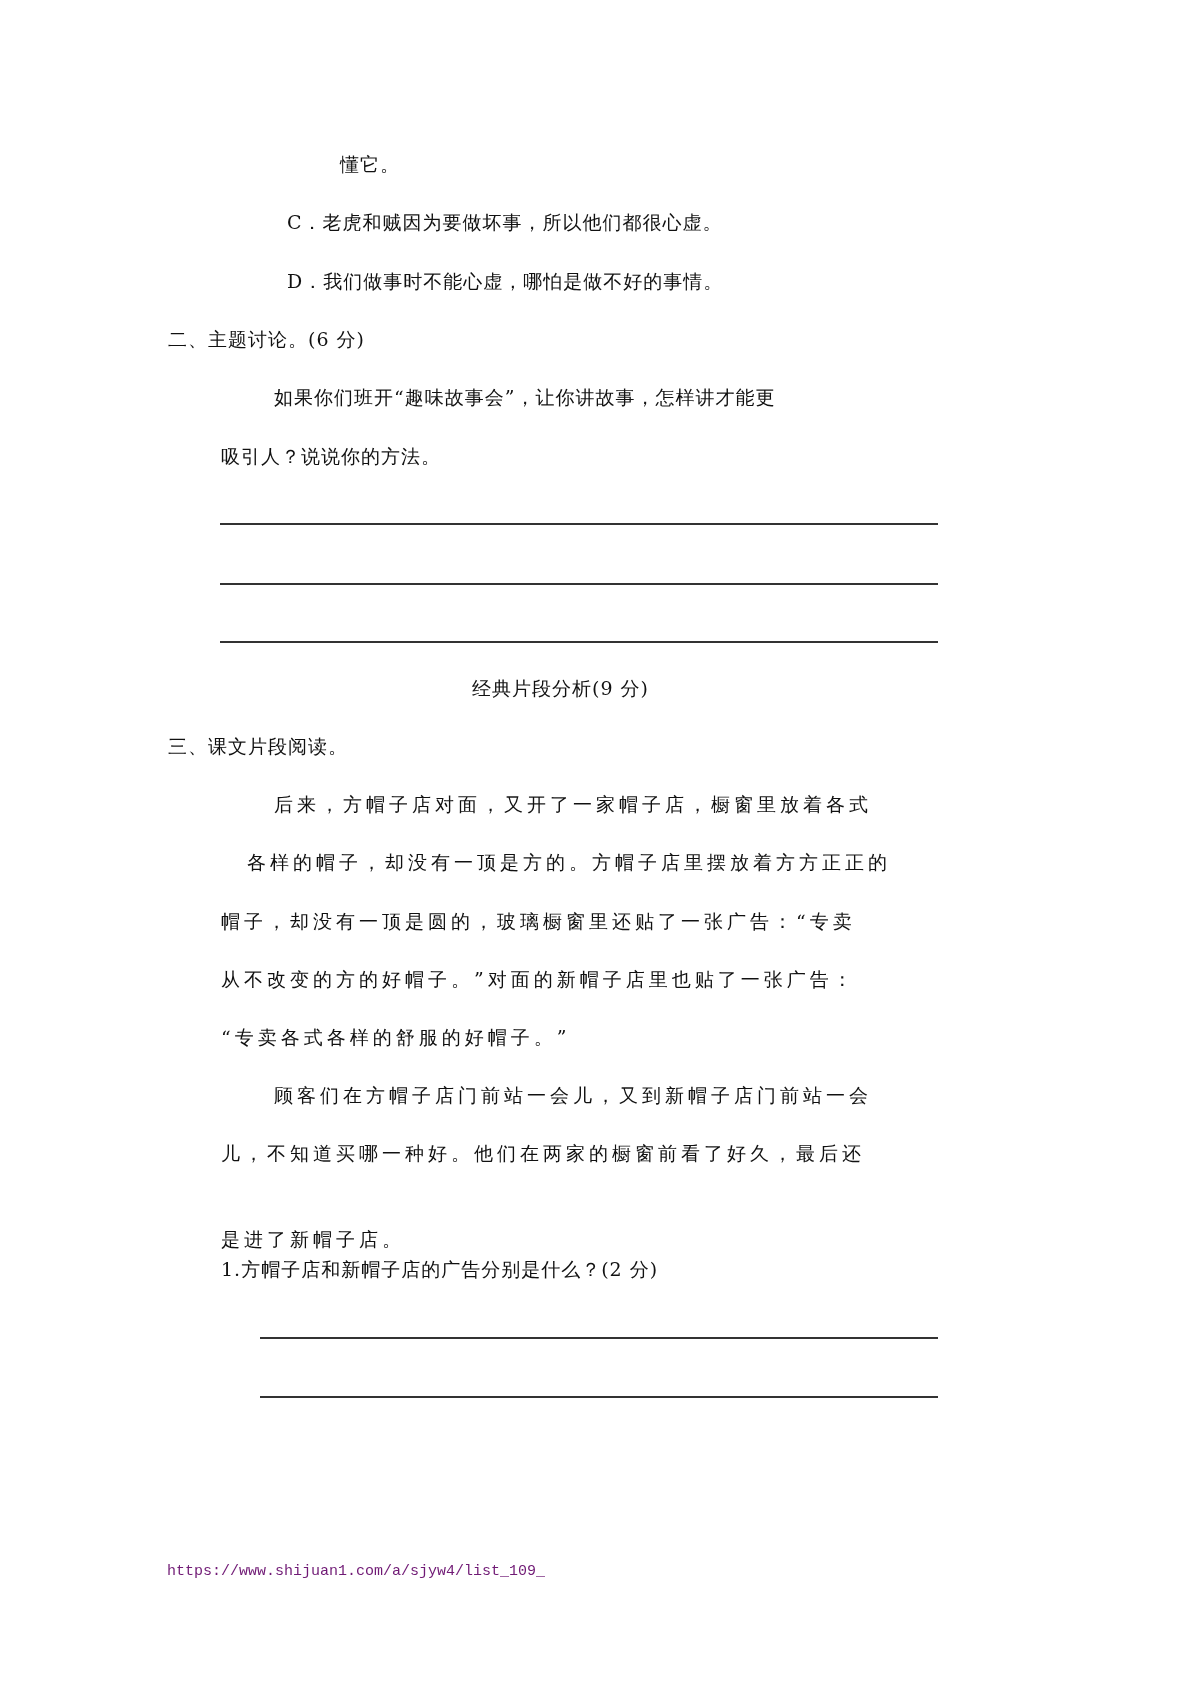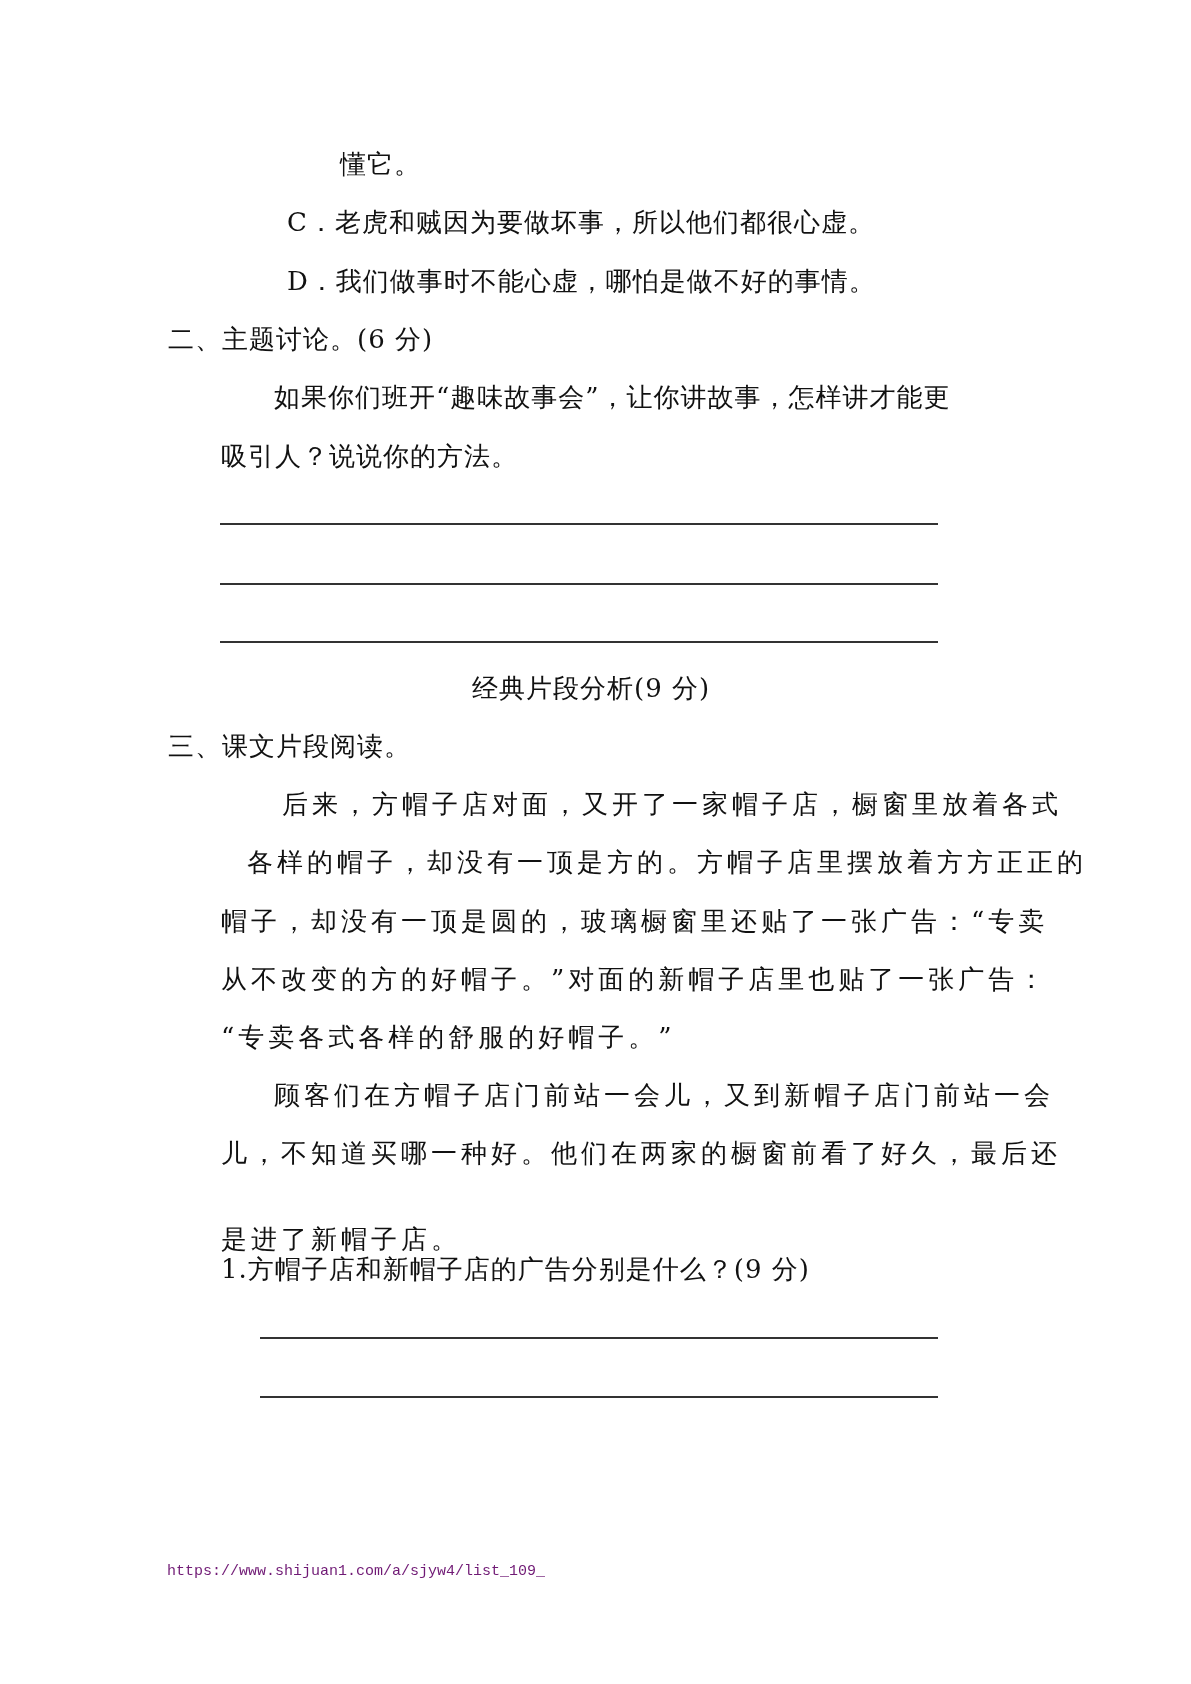--- a/index.html
+++ b/index.html
@@ -1,18 +1,18 @@
 <!DOCTYPE html>
 <html><head>
 <meta charset="utf-8">
 <style>
   html, body { margin: 0; padding: 0; background: #ffffff; }
   body { width: 1191px; height: 1684px; position: relative; overflow: hidden;
          font-family: "DejaVu Serif", "Liberation Serif", serif; color: #111111; }
-  .line { position: absolute; font-size: 26px; line-height: 32px; white-space: nowrap; letter-spacing: 1px; }
+  .line { position: absolute; font-size: 19px; line-height: 32px; white-space: nowrap; letter-spacing: 1px; }
   .kai { font-family: "DejaVu Serif", "Liberation Serif", serif; letter-spacing: 4px; }
   .rule { position: absolute; height: 0; border-top: 2px solid #333333; }
   .footer { position: absolute; font-family: Liberation Mono, monospace; font-size: 15px; color: #701a75; left: 167px; top: 1563px; }
 </style>
 </head>
 <body>
 
 <div class="line" style="left:340px; top:148px;">懂它。</div>
 <div class="line" style="left:287px; top:206px;">C．老虎和贼因为要做坏事，所以他们都很心虚。</div>
 <div class="line" style="left:287px; top:265px;">D．我们做事时不能心虚，哪怕是做不好的事情。</div>
@@ -22,27 +22,27 @@
 <div class="line" style="left:221px; top:440px;">吸引人？说说你的方法。</div>
 
 <div class="rule" style="left:220px; top:523px; width:718px;"></div>
 <div class="rule" style="left:220px; top:583px; width:718px;"></div>
 <div class="rule" style="left:220px; top:641px; width:718px;"></div>
 
 <div class="line" style="left:472px; top:672px;">经典片段分析(9 分)</div>
 
 <div class="line" style="left:168px; top:730px;">三、课文片段阅读。</div>
 
-<div class="line kai" style="left:274px; top:788px;margin-left:8px;">后来，方帽子店对面，又开了一家帽子店，橱窗里放着各式</div>
+<div class="line kai" style="left:274px; top:788px;">后来，方帽子店对面，又开了一家帽子店，橱窗里放着各式</div>
 <div class="line kai" style="left:221px; top:846px;margin-left:26px;">各样的帽子，却没有一顶是方的。方帽子店里摆放着方方正正的</div>
 <div class="line kai" style="left:221px; top:905px;">帽子，却没有一顶是圆的，玻璃橱窗里还贴了一张广告：“专卖</div>
 <div class="line kai" style="left:221px; top:963px;">从不改变的方的好帽子。”对面的新帽子店里也贴了一张广告：</div>
 <div class="line kai" style="left:221px; top:1021px;">“专卖各式各样的舒服的好帽子。”</div>
 <div class="line kai" style="left:274px; top:1079px;">顾客们在方帽子店门前站一会儿，又到新帽子店门前站一会</div>
 <div class="line kai" style="left:221px; top:1137px;">儿，不知道买哪一种好。他们在两家的橱窗前看了好久，最后还</div>
 <div class="line kai" style="left:221px; top:1195px;margin-top:28px;">是进了新帽子店。</div>
 
-<div class="line" style="left:221px; top:1253px;">1.方帽子店和新帽子店的广告分别是什么？(9 分)</div>
+<div class="line" style="left:221px; top:1253px;">1.方帽子店和新帽子店的广告分别是什么？(2 分)</div>
 
 <div class="rule" style="left:260px; top:1337px; width:678px;"></div>
 <div class="rule" style="left:260px; top:1396px; width:678px;"></div>
 
 <div class="footer">https://www.shijuan1.com/a/sjyw4/list_109_</div>
 
 </body></html>

